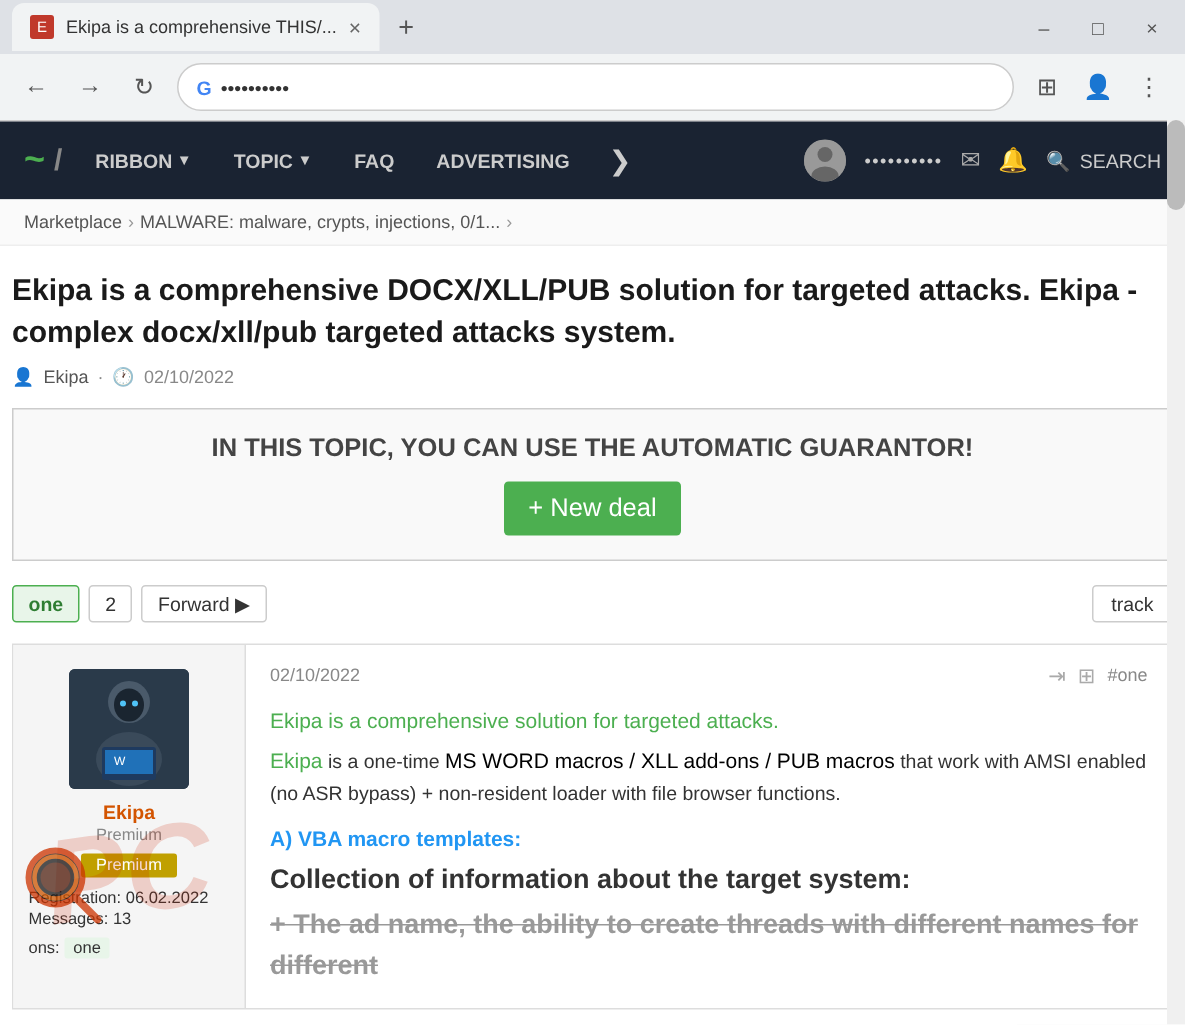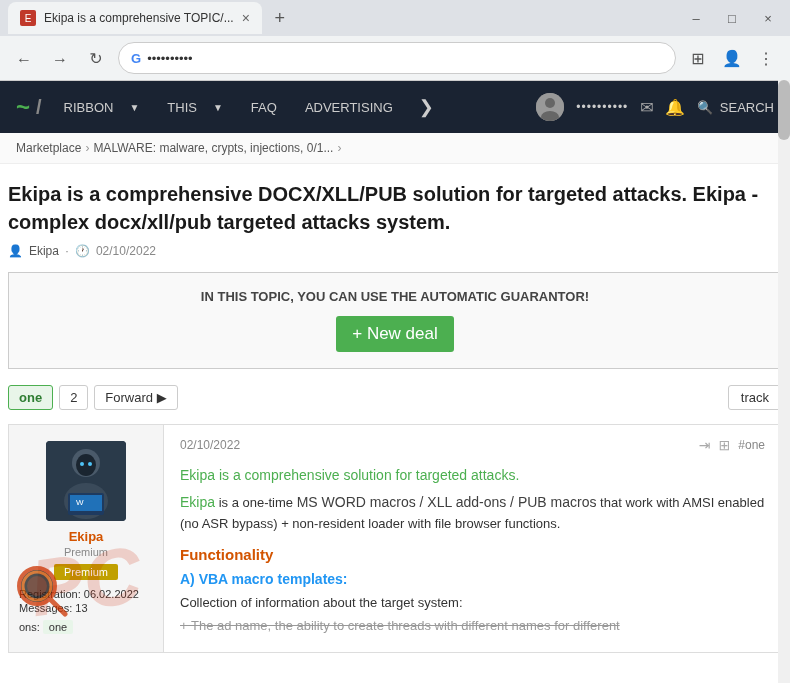--- a/index.html
+++ b/index.html
@@ -21,42 +21,42 @@
     .url-bar { flex: 1; display: flex; align-items: center; background: #fff; border: 1px solid #ccc; border-radius: 20px; padding: 0 12px; height: 32px; gap: 6px; }
     .url-text { font-size: 13px; color: #333; flex: 1; }
     .addr-right { display: flex; gap: 6px; align-items: center; }
     .addr-icon-btn { background: none; border: none; cursor: pointer; color: #555; font-size: 16px; width: 28px; }
 
     
     .site-header { background: #1a2332; display: flex; align-items: center; height: 52px; padding: 0 16px; gap: 16px; }
     .site-logo { display: flex; align-items: center; gap: 6px; color: #4caf50; font-size: 22px; font-weight: bold; }
     .logo-tilde { color: #4caf50; font-size: 24px; }
     .logo-slash { color: #888; font-size: 20px; }
-    .nav-item { color: #ccc; font-size: 13px; font-weight: normal; cursor: pointer; display: flex; align-items: center; gap: 16px; padding: 4px 6px; }
+    .nav-item { color: #ccc; font-size: 13px; font-weight: bold; cursor: pointer; display: flex; align-items: center; gap: 3px; padding: 4px 6px; }
     .nav-chevron { font-size: 10px; }
     .nav-more { color: #ccc; font-size: 18px; cursor: pointer; padding: 4px; }
     .header-right { margin-left: auto; display: flex; align-items: center; gap: 12px; }
     .user-avatar { width: 28px; height: 28px; background: #888; border-radius: 50%; overflow: hidden; display: flex; align-items: center; justify-content: center; }
     .user-dots { color: #ccc; font-size: 12px; letter-spacing: 1px; }
     .header-icon { color: #aaa; font-size: 16px; cursor: pointer; }
     .search-btn { display: flex; align-items: center; gap: 6px; color: #ccc; font-size: 13px; cursor: pointer; }
 
     
     .breadcrumb { padding: 8px 16px; font-size: 12px; color: #555; display: flex; align-items: center; gap: 4px; border-bottom: 1px solid #eee; background: #fafafa; }
     .breadcrumb-sep { color: #999; }
     .breadcrumb-link { color: #555; text-decoration: none; }
 
     
     .content { padding: 16px 8px; background: #fff; }
     .post-title { font-size: 20px; color: #1a1a1a; font-weight: 600; line-height: 1.4; margin-bottom: 8px; }
     .post-meta { font-size: 12px; color: #888; display: flex; align-items: center; gap: 6px; margin-bottom: 14px; }
 
     
     .guarantor-box { border: 1px solid #ccc; background: #f9f9f9; padding: 16px; text-align: center; margin-bottom: 16px; }
-    .guarantor-title { font-size: 13px; font-weight: bold; color: #444; margin-bottom: 12px; }
+    .guarantor-title { font-size: 17px; font-weight: bold; color: #444; margin-bottom: 12px; }
     .new-deal-btn { background: #4caf50; color: #fff; border: none; padding: 8px 16px; font-size: 17px; cursor: pointer; display: inline-flex; align-items: center; gap: 6px; border-radius: 3px; }
 
     
     .pagination { display: flex; align-items: center; gap: 6px; margin-bottom: 14px; }
     .page-btn { background: none; border: 1px solid #ccc; padding: 4px 10px; font-size: 13px; cursor: pointer; border-radius: 3px; color: #333; }
     .page-btn.active { background: #e8f5e9; color: #2e7d32; border-color: #4caf50; font-weight: bold; }
     .forward-btn { background: none; border: 1px solid #ccc; padding: 4px 10px; font-size: 13px; cursor: pointer; border-radius: 3px; color: #333; }
     .track-btn { margin-left: auto; background: none; border: 1px solid #ccc; padding: 4px 12px; font-size: 13px; cursor: pointer; border-radius: 3px; color: #333; }
 
     
@@ -72,40 +72,40 @@
 
     
     .post-content-area { flex: 1; padding: 12px 16px; }
     .post-header { display: flex; justify-content: space-between; align-items: center; margin-bottom: 12px; }
     .post-date { font-size: 12px; color: #888; }
     .post-actions { display: flex; gap: 8px; align-items: center; }
     .post-action-icon { color: #aaa; font-size: 14px; cursor: pointer; }
     .post-hash { font-size: 12px; color: #888; }
 
     .post-green-text { color: #4caf50; font-size: 14px; margin-bottom: 6px; line-height: 1.5; }
-    .post-link { color: #404040; text-decoration: none; }
+    .post-link { color: #000000; text-decoration: none; }
     .section-title { color: #d35400; font-size: 15px; font-weight: 600; margin-bottom: 8px; }
     .subsection-title { color: #2196f3; font-size: 14px; font-weight: 600; margin-bottom: 6px; }
-    .post-list-item { font-size: 13px; color: #333; margin-bottom: 3px; line-height: 1.5; }
+    .post-list-item { font-size: 18px; color: #333; margin-bottom: 3px; line-height: 1.5; font-weight: bold; }
 
     .scrollbar-track { position: absolute; right: 0; top: 80px; bottom: 0; width: 12px; background: #f0f0f0; }
     .scrollbar-thumb { position: absolute; top: 0; right: 0; width: 12px; height: 60px; background: #bbb; border-radius: 6px; }
 
     .relative-wrapper { position: relative; }
   </style>
 </head>
 <body>
 
 <div class="relative-wrapper" style="width:790px;height:683px;overflow:hidden;">
 
   <div class="browser-chrome">
     <div class="tab-bar">
       <div class="tab">
         <div class="tab-favicon" style="background:#c0392b;font-size:10px;color:#fff;">E</div>
-        <span class="tab-title">Ekipa is a comprehensive TOPIC/...</span>
+        <span class="tab-title">Ekipa is a comprehensive THIS/...</span>
         <span class="tab-close">×</span>
       </div>
       <button class="new-tab-btn">+</button>
       <div class="tab-right-controls">
         <button class="tab-ctrl-btn">–</button>
         <button class="tab-ctrl-btn">□</button>
         <button class="tab-ctrl-btn">×</button>
       </div>
     </div>
     <div class="address-bar">
@@ -127,21 +127,21 @@
   <div class="site-header">
     <div class="site-logo">
       <span class="logo-tilde">~</span>
       <span class="logo-slash">/</span>
     </div>
     <div class="nav-item">
       <span>RIBBON</span>
       <span class="nav-chevron">▼</span>
     </div>
     <div class="nav-item">
-      <span>THIS</span>
+      <span>TOPIC</span>
       <span class="nav-chevron">▼</span>
     </div>
     <div class="nav-item">
       <span>FAQ</span>
     </div>
     <div class="nav-item">
       <span>ADVERTISING</span>
     </div>
     <span class="nav-more">❯</span>
     <div class="header-right">
@@ -240,21 +240,20 @@
               <span class="post-hash">#one</span>
             </div>
           </div>
 
           <div class="post-green-text">Ekipa is a comprehensive solution for targeted attacks.</div>
           <div class="post-green-text">
             <span style="color:#4caf50;cursor:pointer;">Ekipa</span><span style="color:#333;font-size:13px;"> is a one-time </span><a class="post-link">MS WORD macros / XLL add-ons / PUB macros</a><span style="color:#333;font-size:13px;"> that work with AMSI enabled (no ASR bypass) + non-resident loader with file browser functions.</span>
           </div>
 
           <div style="margin-top:12px;">
-            <div class="section-title">Functionality</div>
             <div class="subsection-title">A) VBA macro templates:</div>
             <div class="post-list-item">Collection of information about the target system:</div>
             <div class="post-list-item">
               <span style="text-decoration:line-through;color:#999;">+ The ad name, the ability to create threads with different names for different</span>
             </div>
           </div>
         </div>
       </div>
     </div>
   </div>

